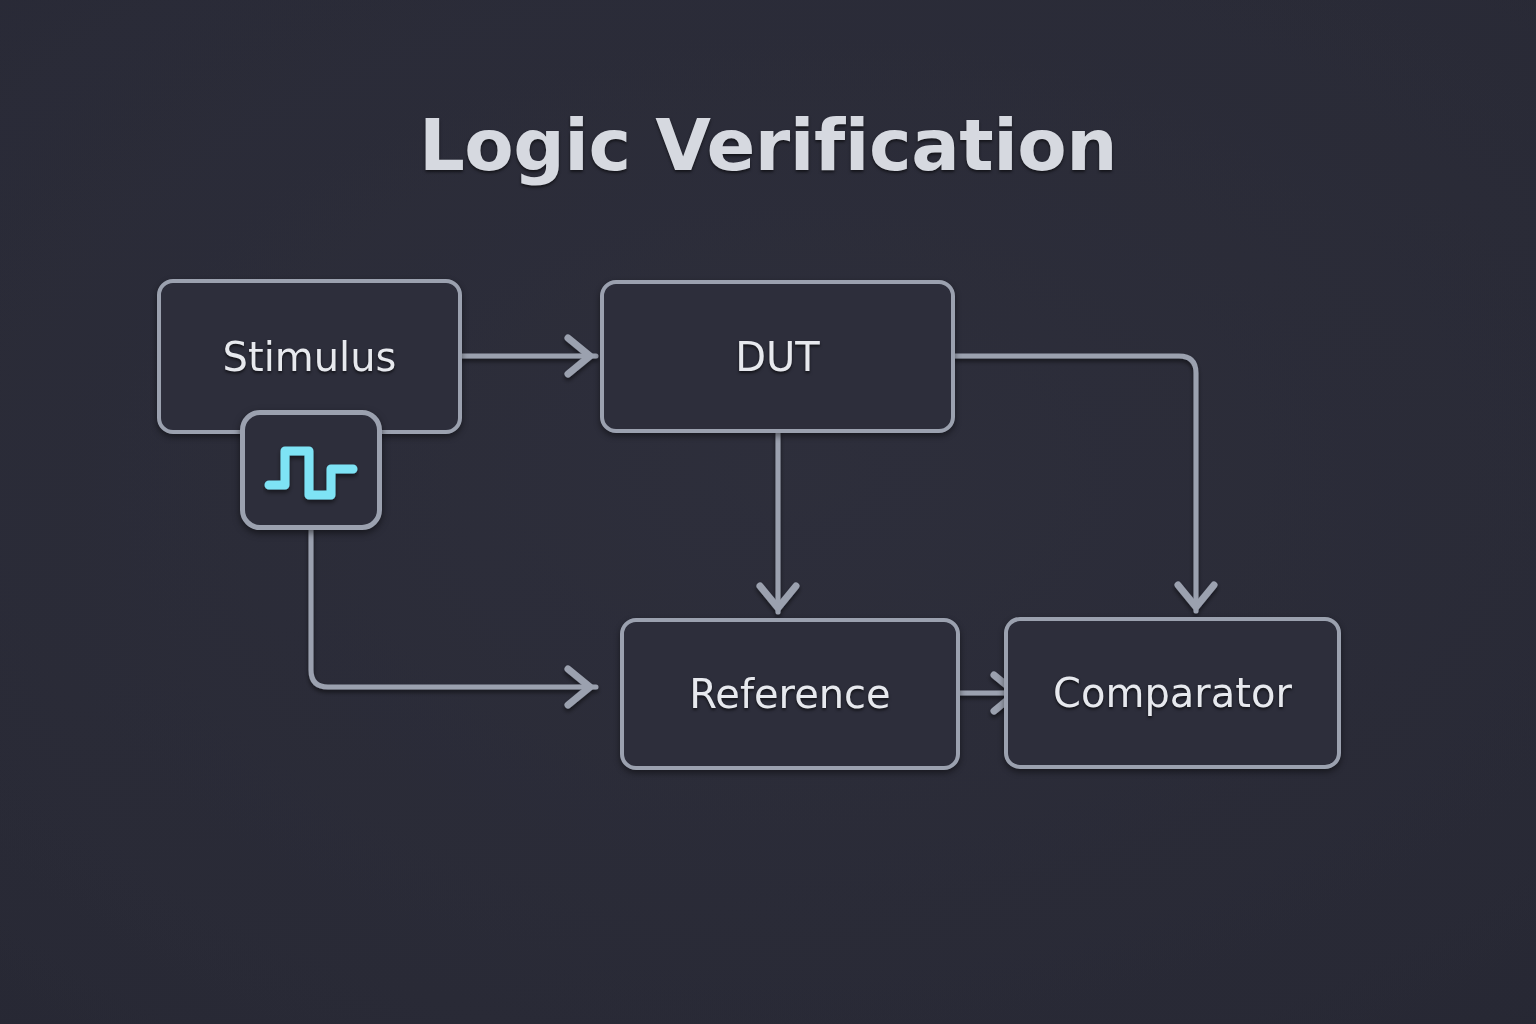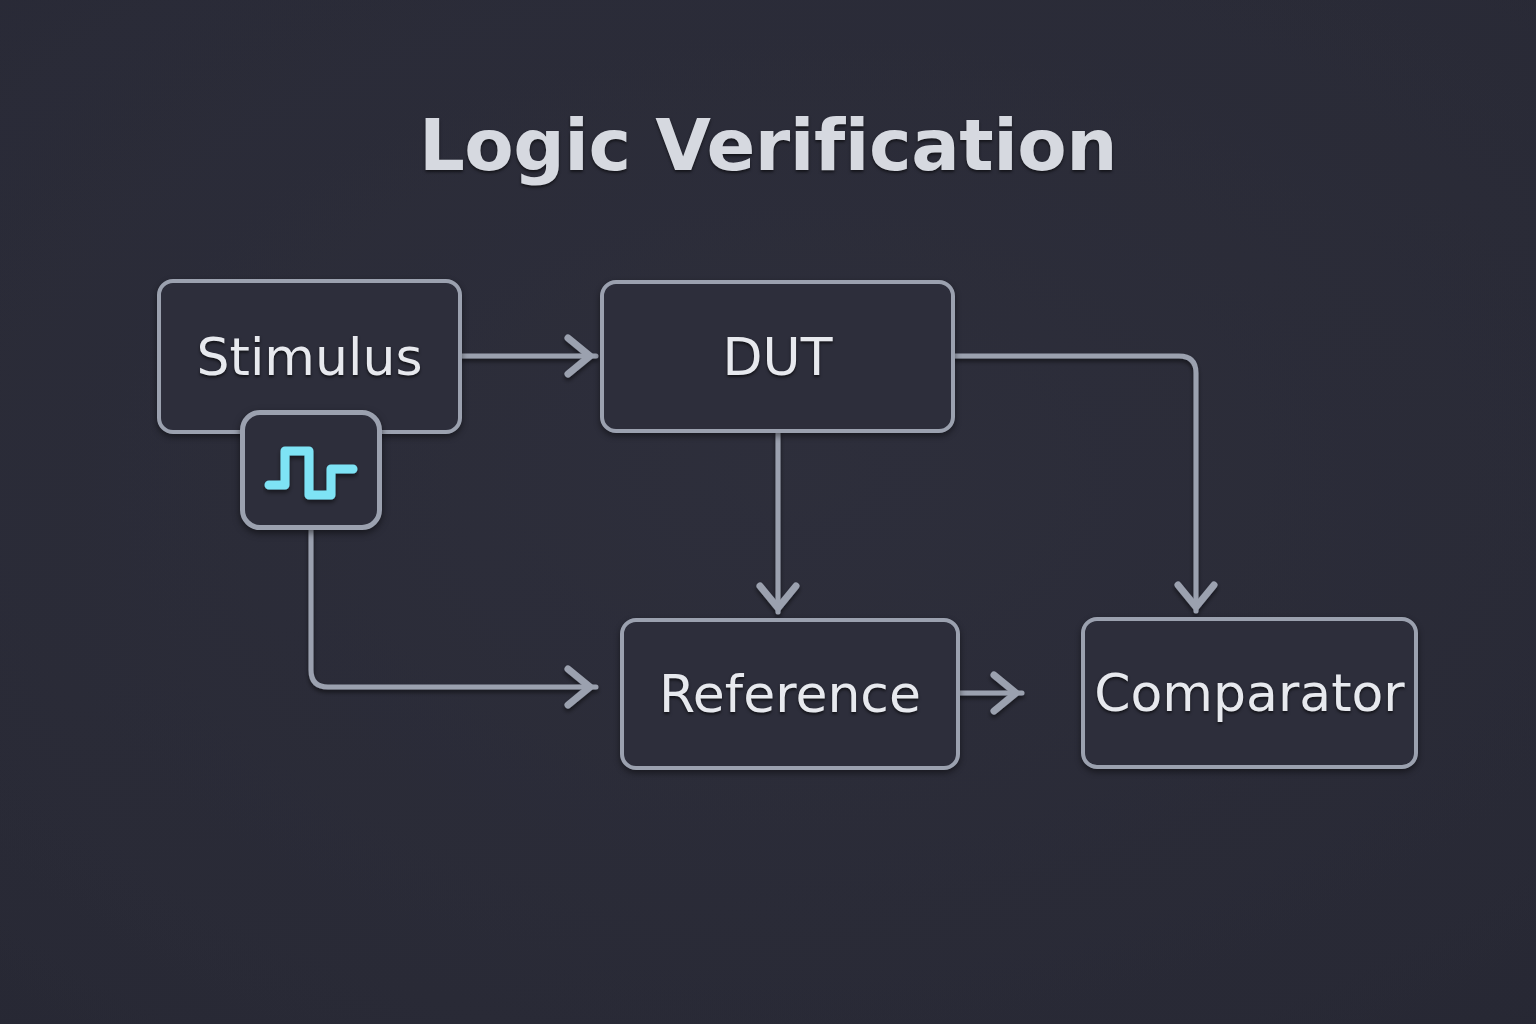--- a/index.html
+++ b/index.html
@@ -46,32 +46,32 @@
     border: 4px solid #9ba1af;
     border-radius: 16px;
     background: #2d2e3b;
     box-shadow: 0 3px 6px rgba(0,0,0,0.45);
     display: flex;
     align-items: center;
     justify-content: center;
   }
   .node .label {
     font-family: "DejaVu Sans", sans-serif;
-    font-size: 52px;
+    font-size: 40px;
     font-weight: normal;
     color: #e7e9ee;
     text-shadow: 0 2px 3px rgba(0,0,0,0.6);
     letter-spacing: 0px;
     white-space: nowrap;
     user-select: none;
   }
   #node-stimulus  { left: 157px;  top: 279px; width: 305px; height: 155px; }
   #node-dut       { left: 600px;  top: 280px; width: 355px; height: 153px; justify-content: center; }
   #node-reference { left: 620px;  top: 618px; width: 340px; height: 152px; }
-  #node-comparator{ left: 1081px; top: 617px; width: 337px; height: 152px; }
+  #node-comparator{ left: 1004px; top: 617px; width: 337px; height: 152px; }
 
   .badge {
     position: absolute;
     left: 240px;
     top: 410px;
     width: 142px;
     height: 120px;
     box-sizing: border-box;
     border: 5px solid #9ba1af;
     border-radius: 20px;

